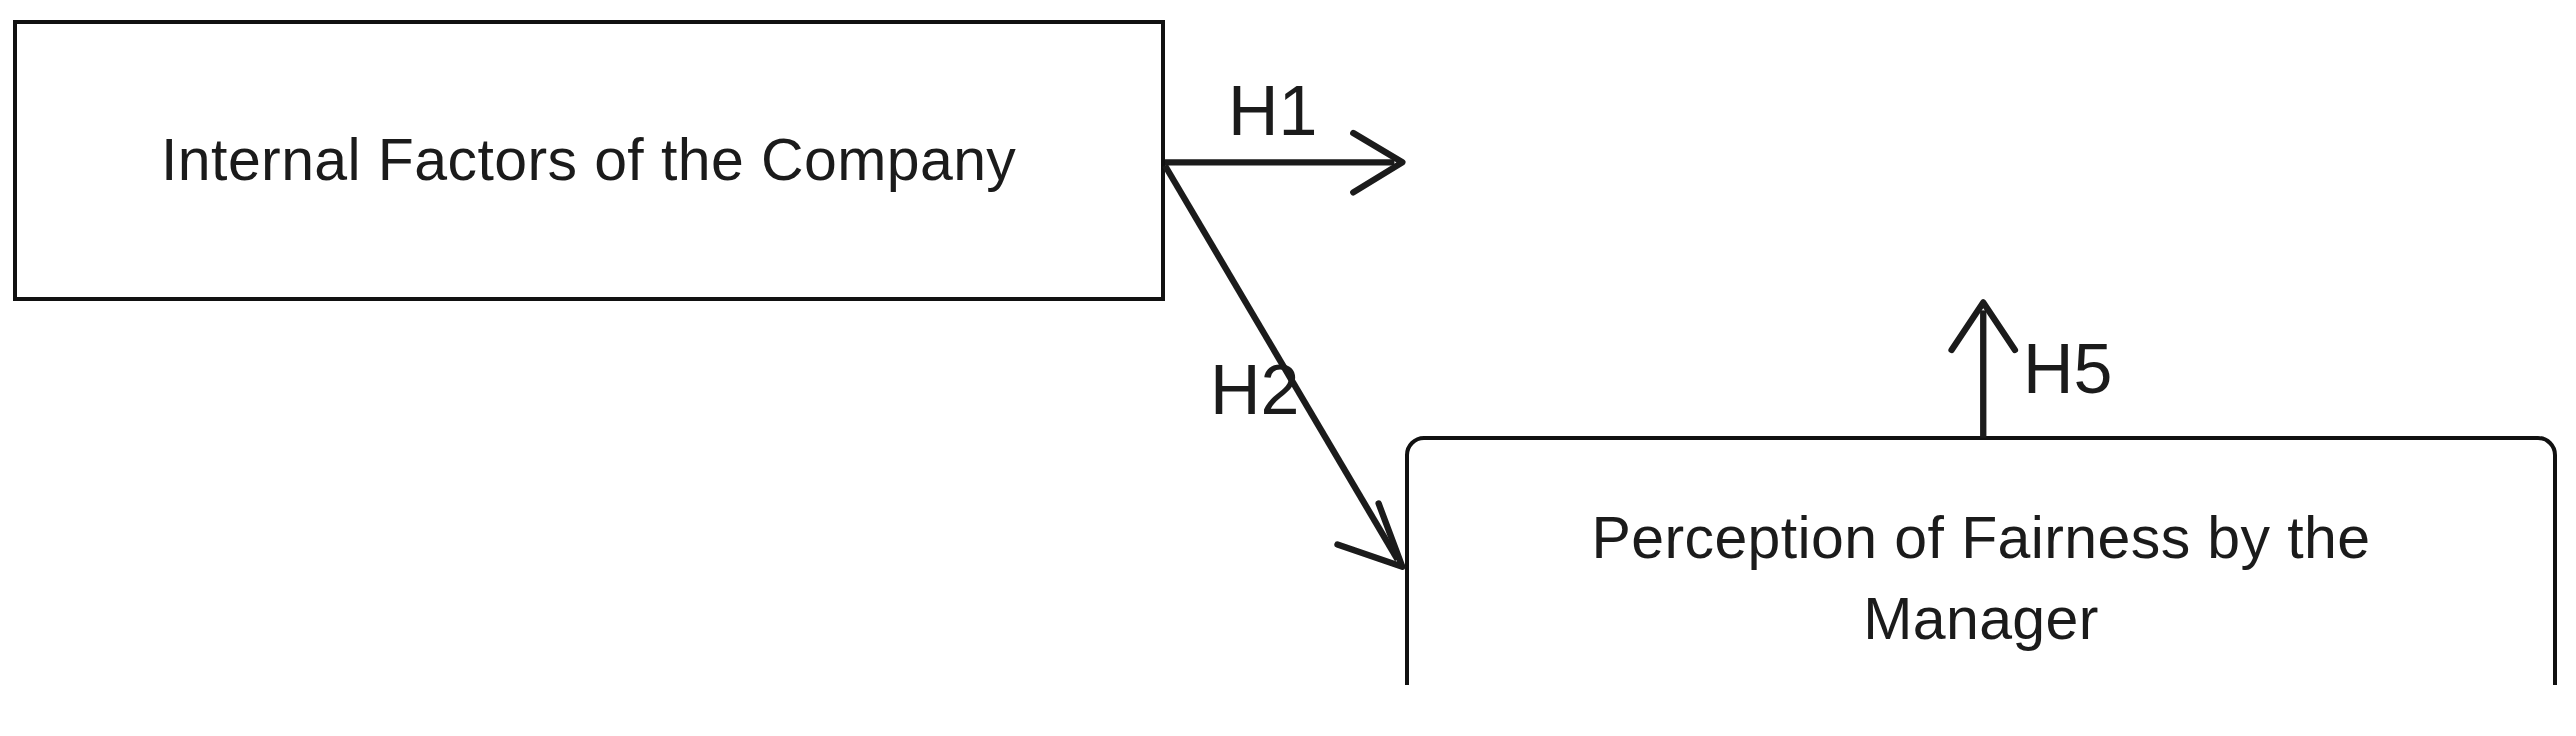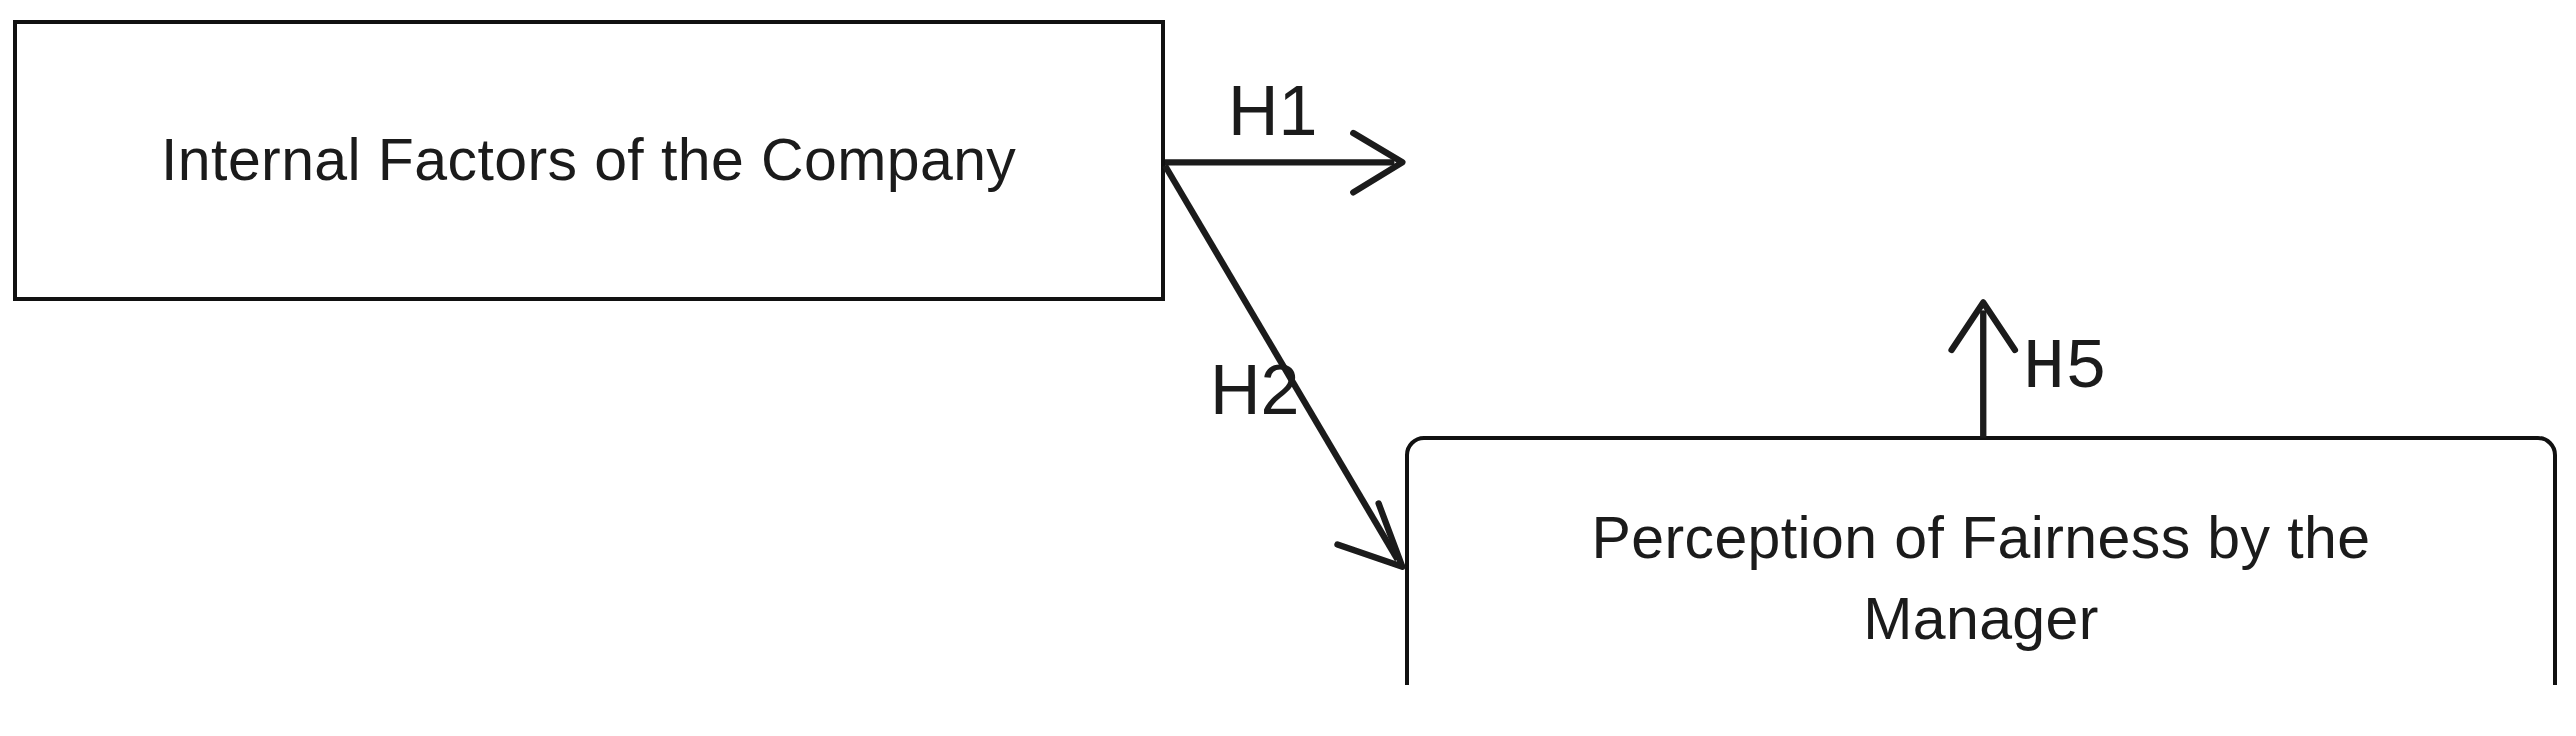--- a/index.html
+++ b/index.html
@@ -72,21 +72,21 @@
   .hyp-label {
     position: absolute;
     font-family: "Liberation Sans", sans-serif;
     font-size: 70px;
     line-height: 1;
     color: #1b1b1b;
     white-space: nowrap;
   }
   #label-h1 { left: 1228px; top: 76px; }
   #label-h2 { left: 1210px; top: 355px; }
-  #label-h5 { left: 2023px; top: 334px; font-family: Liberation Mono, monospace; }
+  #label-h5 { left: 2023px; top: 334px; }
 </style>
 </head>
 <body>
 
 <div id="canvas">
 
   <div class="node-box" id="box-internal-factors">
     <span class="node-label">Internal Factors of the Company</span>
   </div>
 

